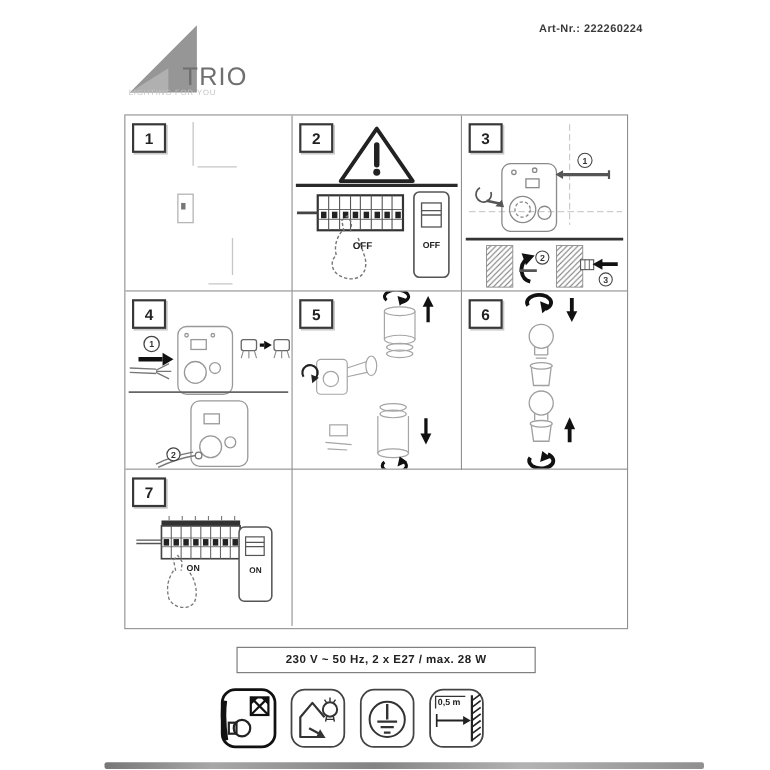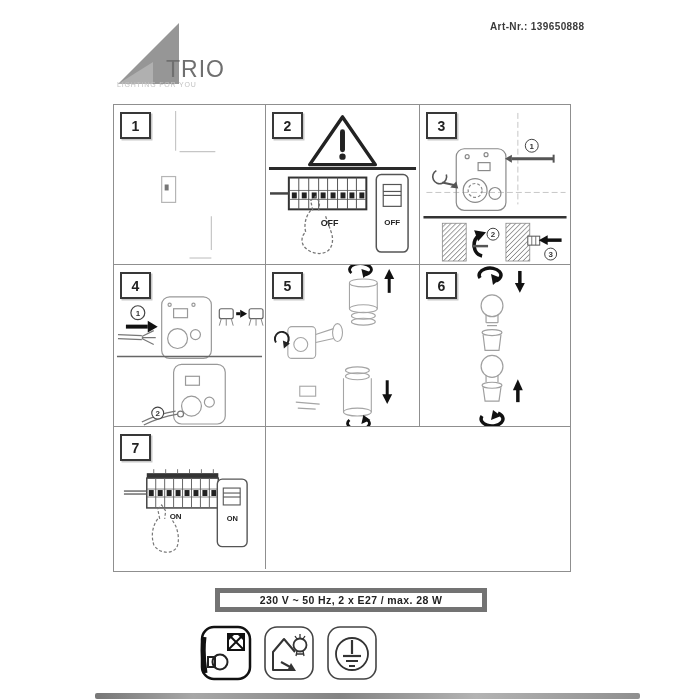--- a/index.html
+++ b/index.html
@@ -17,21 +17,21 @@
         grid-template-columns:152px 154px 150px;grid-template-rows:160px 162px 142px;}
   .cell{position:relative;border-right:1px solid #8f8f8f;border-bottom:1px solid #8f8f8f;box-sizing:border-box;}
   .cell.lastcol{border-right:none;}
   .cell.lastrow{border-bottom:none;}
   .cell.span2{grid-column:2/4;}
   .badge{position:absolute;left:6px;top:7px;width:27px;height:23px;background:#fff;
          border:2px solid #383838;box-shadow:1.5px 1.5px 0 #c9c9c9;
          font-size:14px;font-weight:bold;color:#222;display:flex;align-items:center;justify-content:center;z-index:2;}
   .art{position:absolute;left:0;top:0;width:100%;height:100%;}
   
-  .spec{position:absolute;left:215px;top:588px;width:272px;height:24px;border:5px solid #737373;
+  .spec{position:absolute;left:215px;top:588px;width:272px;height:24px;border:1px solid #737373;
         display:flex;align-items:center;justify-content:center;
         font-size:10.5px;font-weight:bold;letter-spacing:.4px;color:#222;box-sizing:border-box;}
   
   .icons{position:absolute;left:200px;top:625px;width:304px;height:58px;display:flex;gap:11px;}
   .icon{width:52px;height:56px;position:relative;}
   .icon svg{position:absolute;left:0;top:0;}
   
   .scanbar{position:absolute;left:95px;top:693px;width:545px;height:6px;border-radius:2px;
            background:linear-gradient(90deg,#4a4a4a,#8a8a8a 18%,#5a5a5a 45%,#9a9a9a 70%,#6a6a6a 100%);opacity:.75;}
 </style>
@@ -41,21 +41,21 @@
 <div class="page">
 
   <div class="logo">
     <svg width="72" height="66" viewBox="0 0 72 66">
       <polygon points="5,64 66,64 66,3" fill="#969696"></polygon>
       <polygon points="5,64 40,64 40,42" fill="#b0b0b0"></polygon>
     </svg>
     <span class="brand">TRIO</span>
     <span class="tagline">LIGHTING FOR YOU</span>
   </div>
-  <div class="artnr">Art-Nr.: 139650888</div>
+  <div class="artnr">Art-Nr.: 222260224</div>
 
   <div class="grid">
 
     <div class="cell">
       <div class="badge">1</div>
       <svg class="art" viewBox="0 0 152 160">
         <g stroke="#c6c6c6" stroke-width="1.2" fill="none">
           <line x1="62" y1="6" x2="62" y2="46"></line>
           <line x1="66" y1="47" x2="102" y2="47"></line>
           <rect x="48" y="72" width="14" height="26" stroke="#b5b5b5"></rect>
@@ -393,16 +393,36 @@
         <rect x="2" y="2" width="48" height="52" rx="12" fill="#fff" stroke="#444" stroke-width="1.6"></rect>
         <circle cx="26" cy="29" r="16" fill="none" stroke="#333" stroke-width="1.8"></circle>
         <line x1="26" y1="15" x2="26" y2="29" stroke="#333" stroke-width="2.2"></line>
         <line x1="17" y1="31" x2="35" y2="31" stroke="#333" stroke-width="2.2"></line>
         <line x1="20" y1="36" x2="32" y2="36" stroke="#333" stroke-width="2"></line>
         <line x1="23" y1="41" x2="29" y2="41" stroke="#333" stroke-width="2"></line>
       </svg>
     </div>
 
 
+    <div class="icon">
+      <svg width="52" height="56" viewBox="0 0 52 56">
+        <rect x="2" y="2" width="48" height="52" rx="12" fill="#fff" stroke="#444" stroke-width="1.6"></rect>
+        <line x1="40" y1="7" x2="40" y2="49" stroke="#222" stroke-width="2"></line>
+        <g stroke="#222" stroke-width="1.5">
+          <line x1="40" y1="12" x2="48" y2="6"></line>
+            <line x1="40" y1="18" x2="48" y2="12"></line>
+          <line x1="40" y1="24" x2="48" y2="18"></line>
+            <line x1="40" y1="30" x2="48" y2="24"></line>
+          <line x1="40" y1="36" x2="48" y2="30"></line>
+            <line x1="40" y1="42" x2="48" y2="36"></line>
+          <line x1="40" y1="48" x2="48" y2="42"></line>
+        </g>
+        <path d="M7,19 L7,8 L34,8" fill="none" stroke="#333" stroke-width="1.2"></path>
+        <text x="9" y="16" font-size="8" font-weight="bold" fill="#1a1a1a" font-family="Liberation Sans, sans-serif">0,5 m</text>
+        <line x1="8" y1="24" x2="8" y2="36" stroke="#222" stroke-width="1.5"></line>
+        <line x1="8" y1="30" x2="33" y2="30" stroke="#222" stroke-width="2"></line>
+        <polygon points="32,26 32,34 39,30" fill="#222"></polygon>
+      </svg>
+    </div>
   </div>
 
   <div class="scanbar"></div>
 </div>
 
 </body></html>

